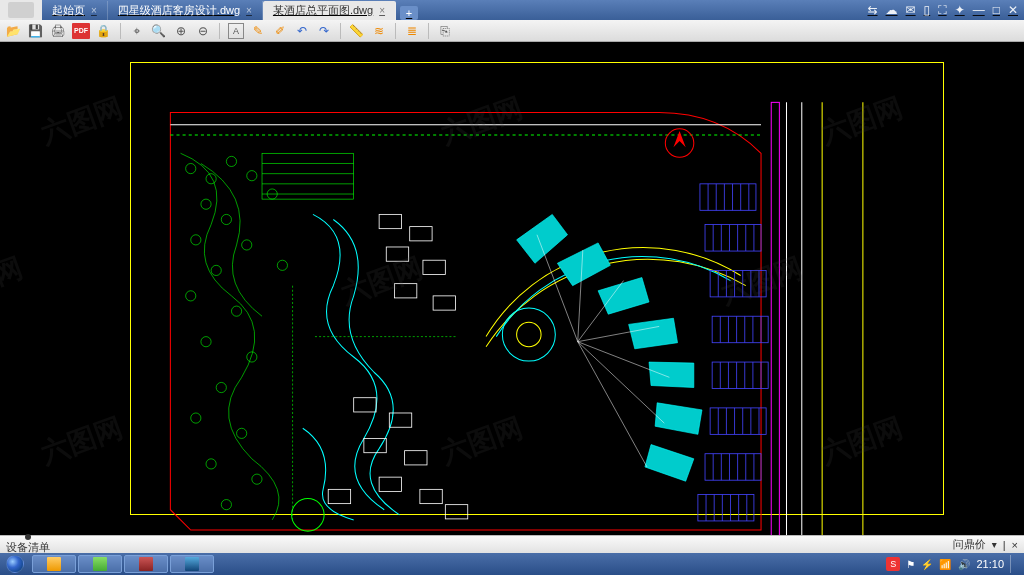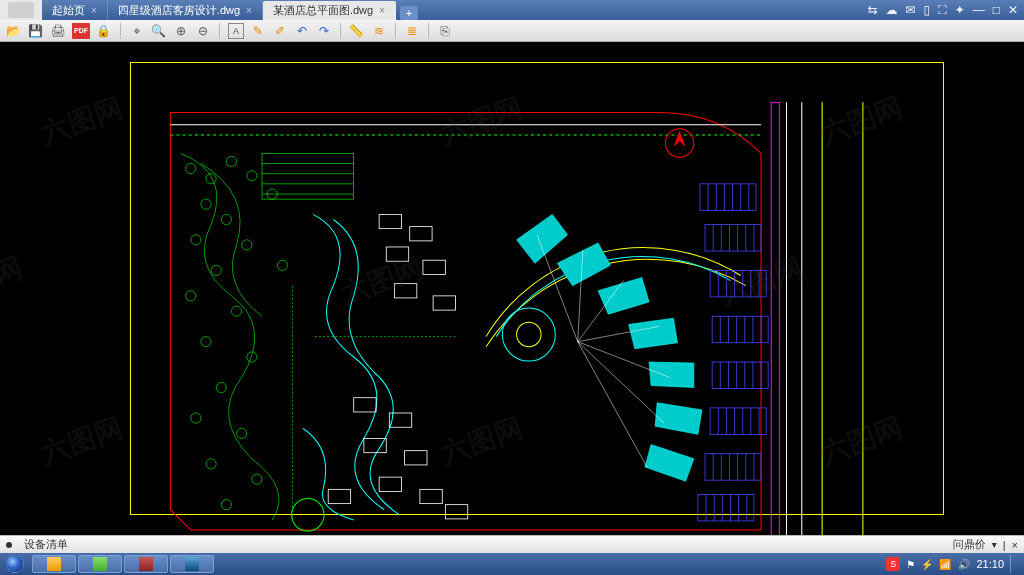--- a/index.html
+++ b/index.html
@@ -1,19 +1,19 @@
 <!DOCTYPE html>
 <html><head>
 <meta charset="utf-8">
 <style>
   * { margin: 0; padding: 0; box-sizing: border-box; font-family: "Microsoft YaHei", sans-serif; }
   body { width: 1024px; height: 575px; overflow: hidden; background: #000; position: relative; }
 
   
-  .titlebar { height: 20px; background: linear-gradient(#5a7fb8,#3a5f98); display:flex; align-items:center; }
+  .titlebar { height: 20px; background: linear-gradient(#5a7fb8,#3a5f98); display:flex; align-items:center;text-decoration:underline; }
   .avatar { width: 42px; height: 20px; background:#e8e8e8; display:flex; align-items:center; justify-content:center; }
   .avatar-inner{width:26px;height:16px;background:#d0d0d0;border-radius:2px;}
   .tabs { display:flex; height:20px; align-items:flex-end; flex:1; }
   .tab { font-size:11px; color:#fff; padding:2px 10px 2px 10px; border-right:1px solid rgba(255,255,255,.2); display:flex; align-items:center; gap:6px; position:relative; }
   .tab.active{ background:#e8e8e8; color:#333; border-radius:2px 2px 0 0; }
   .tab .x{font-size:10px;opacity:.6;}
   .tab-add{ width:18px; height:14px; background:#6a8fc8; border-radius:2px; margin-left:4px; display:flex;align-items:center;justify-content:center;color:#fff;font-size:11px;}
   .win-icons{display:flex;gap:8px;padding:0 6px;color:#fff;font-size:12px;}
   .win-icons span{opacity:.9;}
 
@@ -26,21 +26,21 @@
   .tbtn.orange{color:#e80;}
   .tbtn.blue{color:#36c;}
 
   
   .canvas { position:absolute; top:42px; left:0; right:0; bottom:40px; background:#000; overflow:hidden;}
   .border-frame{position:absolute;inset:20px 80px 20px 130px;border:1px solid #ff0;}
   .drawing{position:absolute;inset:40px 100px 35px 150px;}
 
   
   .statusbar{position:absolute;left:0;right:0;bottom:22px;height:18px;background:linear-gradient(#fafafa,#e2e2e2);border-top:1px solid #bbb;display:flex;align-items:center;font-size:11px;color:#333;padding:0 6px;justify-content:space-between;}
-  .statusbar .left{display:flex;align-items:center;gap:12px;}
+  .statusbar .left{display:flex;align-items:center;gap:0;flex-direction:column;}
   .bullet{width:6px;height:6px;background:#333;border-radius:50%;}
   .statusbar .right{display:flex;align-items:center;gap:6px;}
   .dd{font-size:10px;}
 
   
   .taskbar{position:absolute;left:0;right:0;bottom:0;height:22px;background:linear-gradient(#4a6ea8,#2a4e88);display:flex;align-items:center;}
   .start{width:30px;height:22px;display:flex;align-items:center;justify-content:center;}
   .orb{width:18px;height:18px;border-radius:50%;background:radial-gradient(circle at 35% 35%,#9cf,#36c 40%,#036);border:1px solid #fff3;}
   .task{width:44px;height:18px;margin-left:2px;background:linear-gradient(#6a8ec8,#4a6ea8);border:1px solid #7aa0d8;border-radius:2px;display:flex;align-items:center;justify-content:center;}
   .task svg,.task .ic{width:14px;height:14px;}

